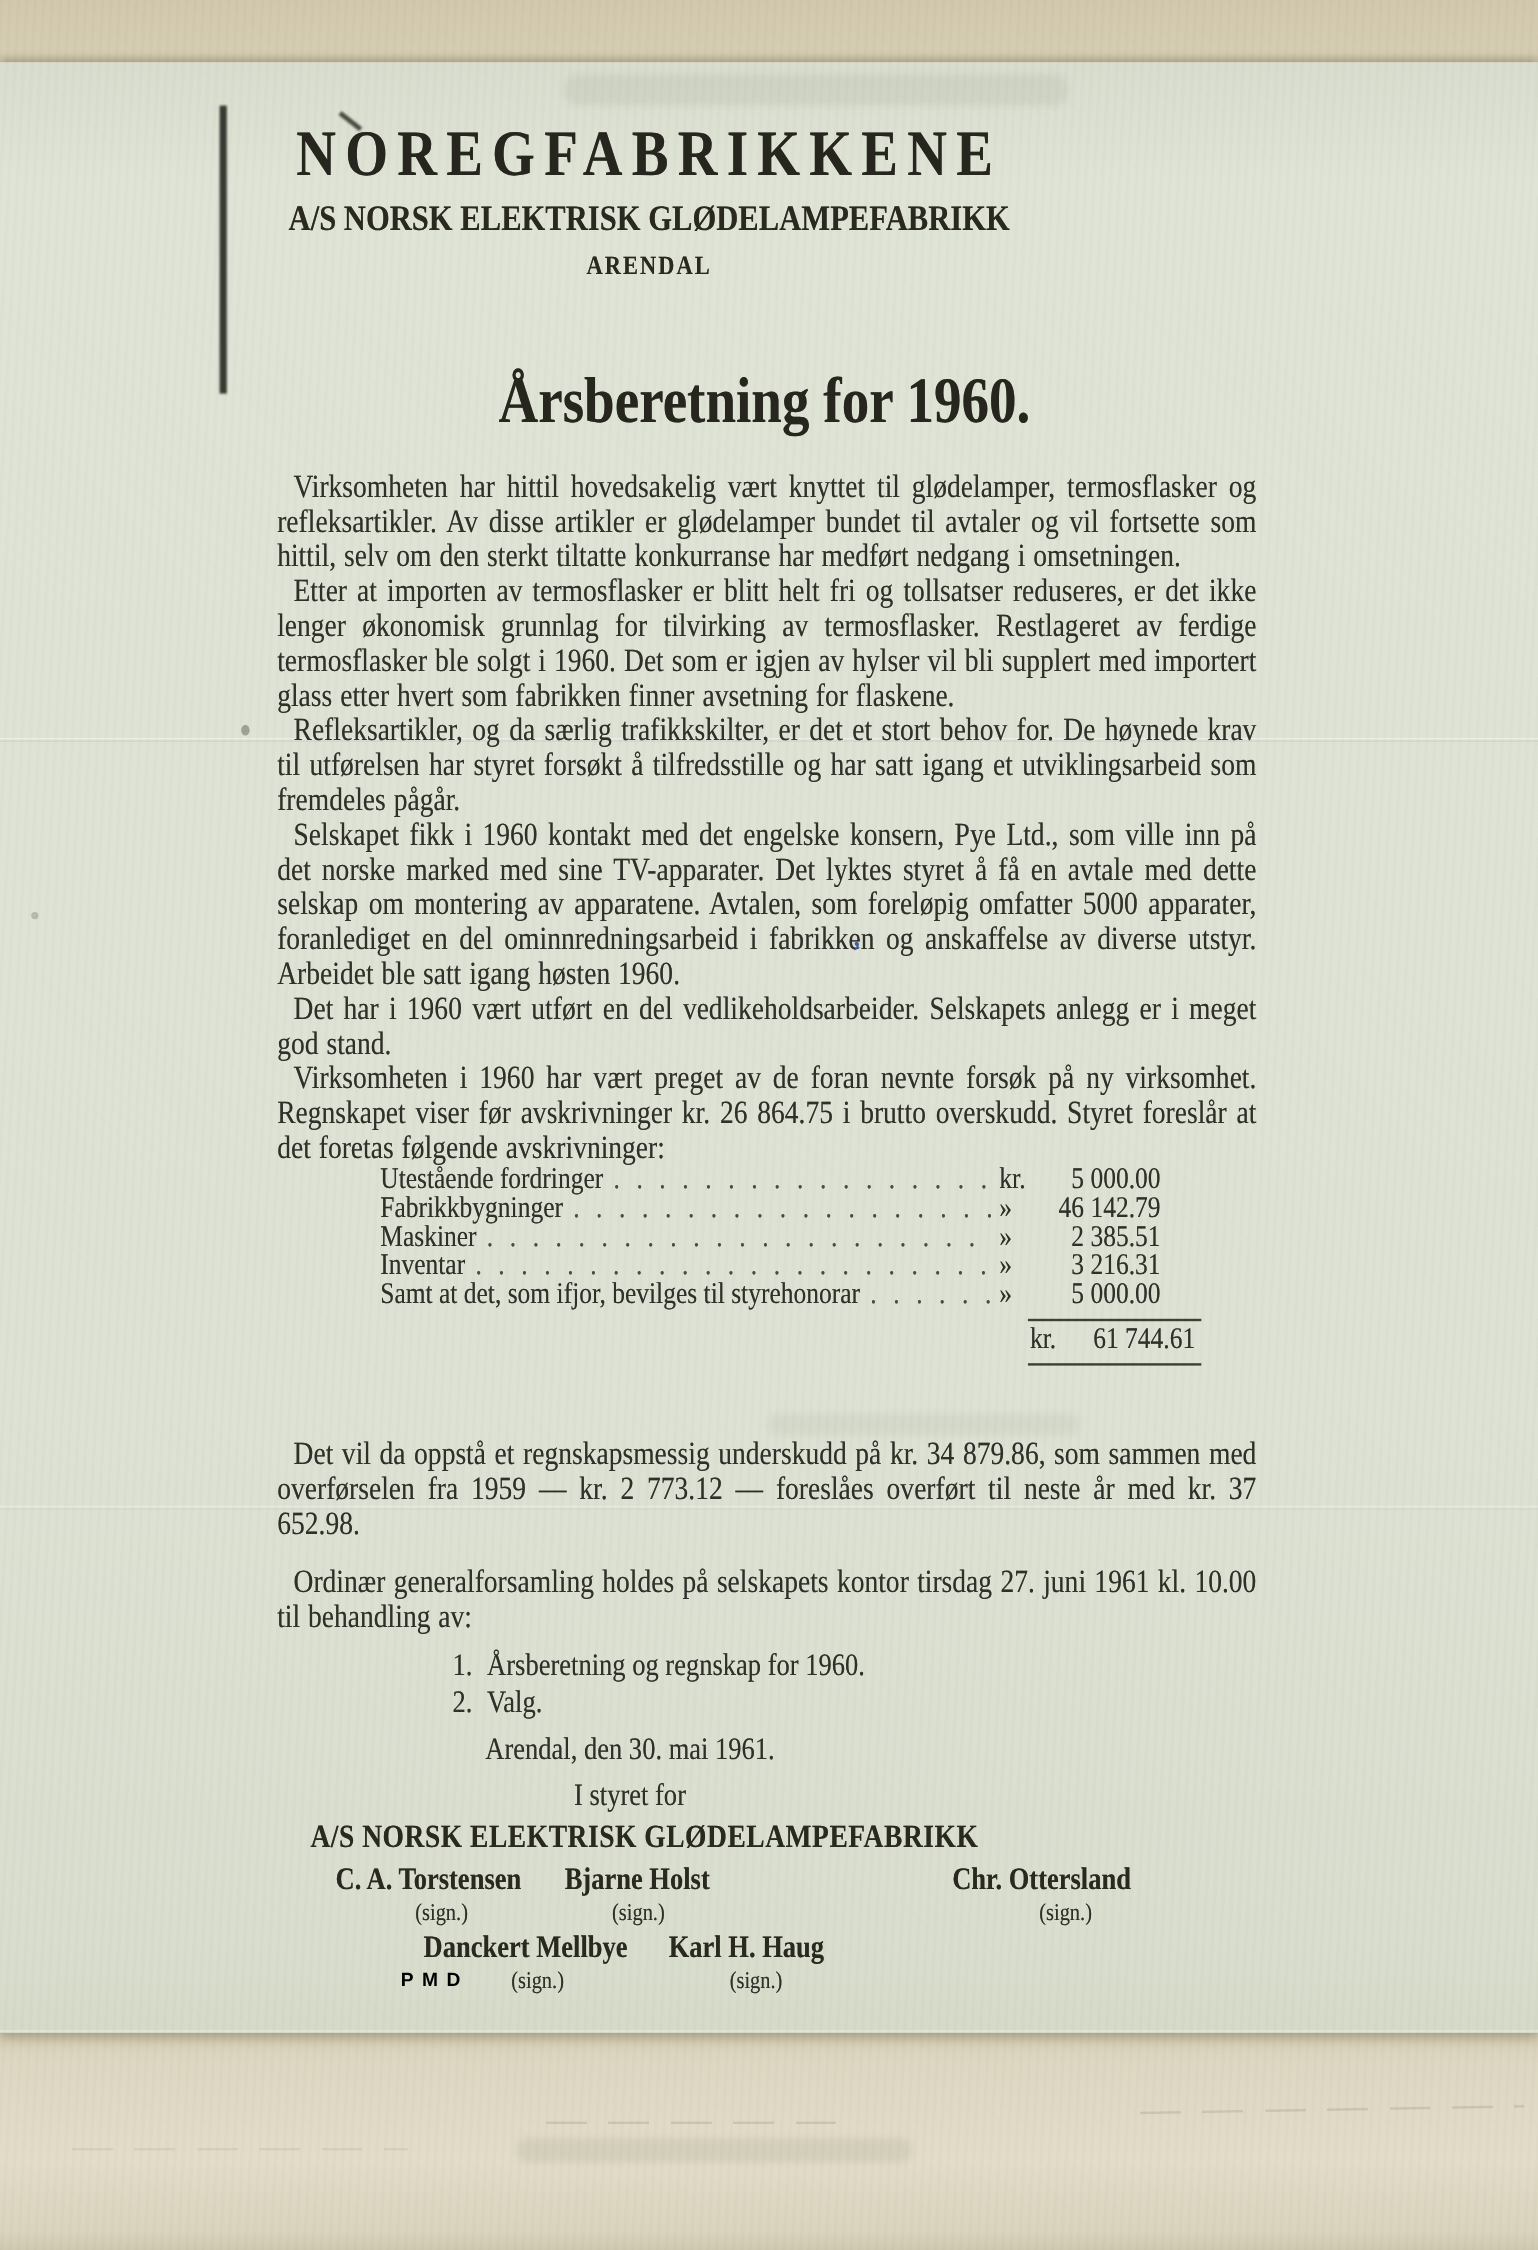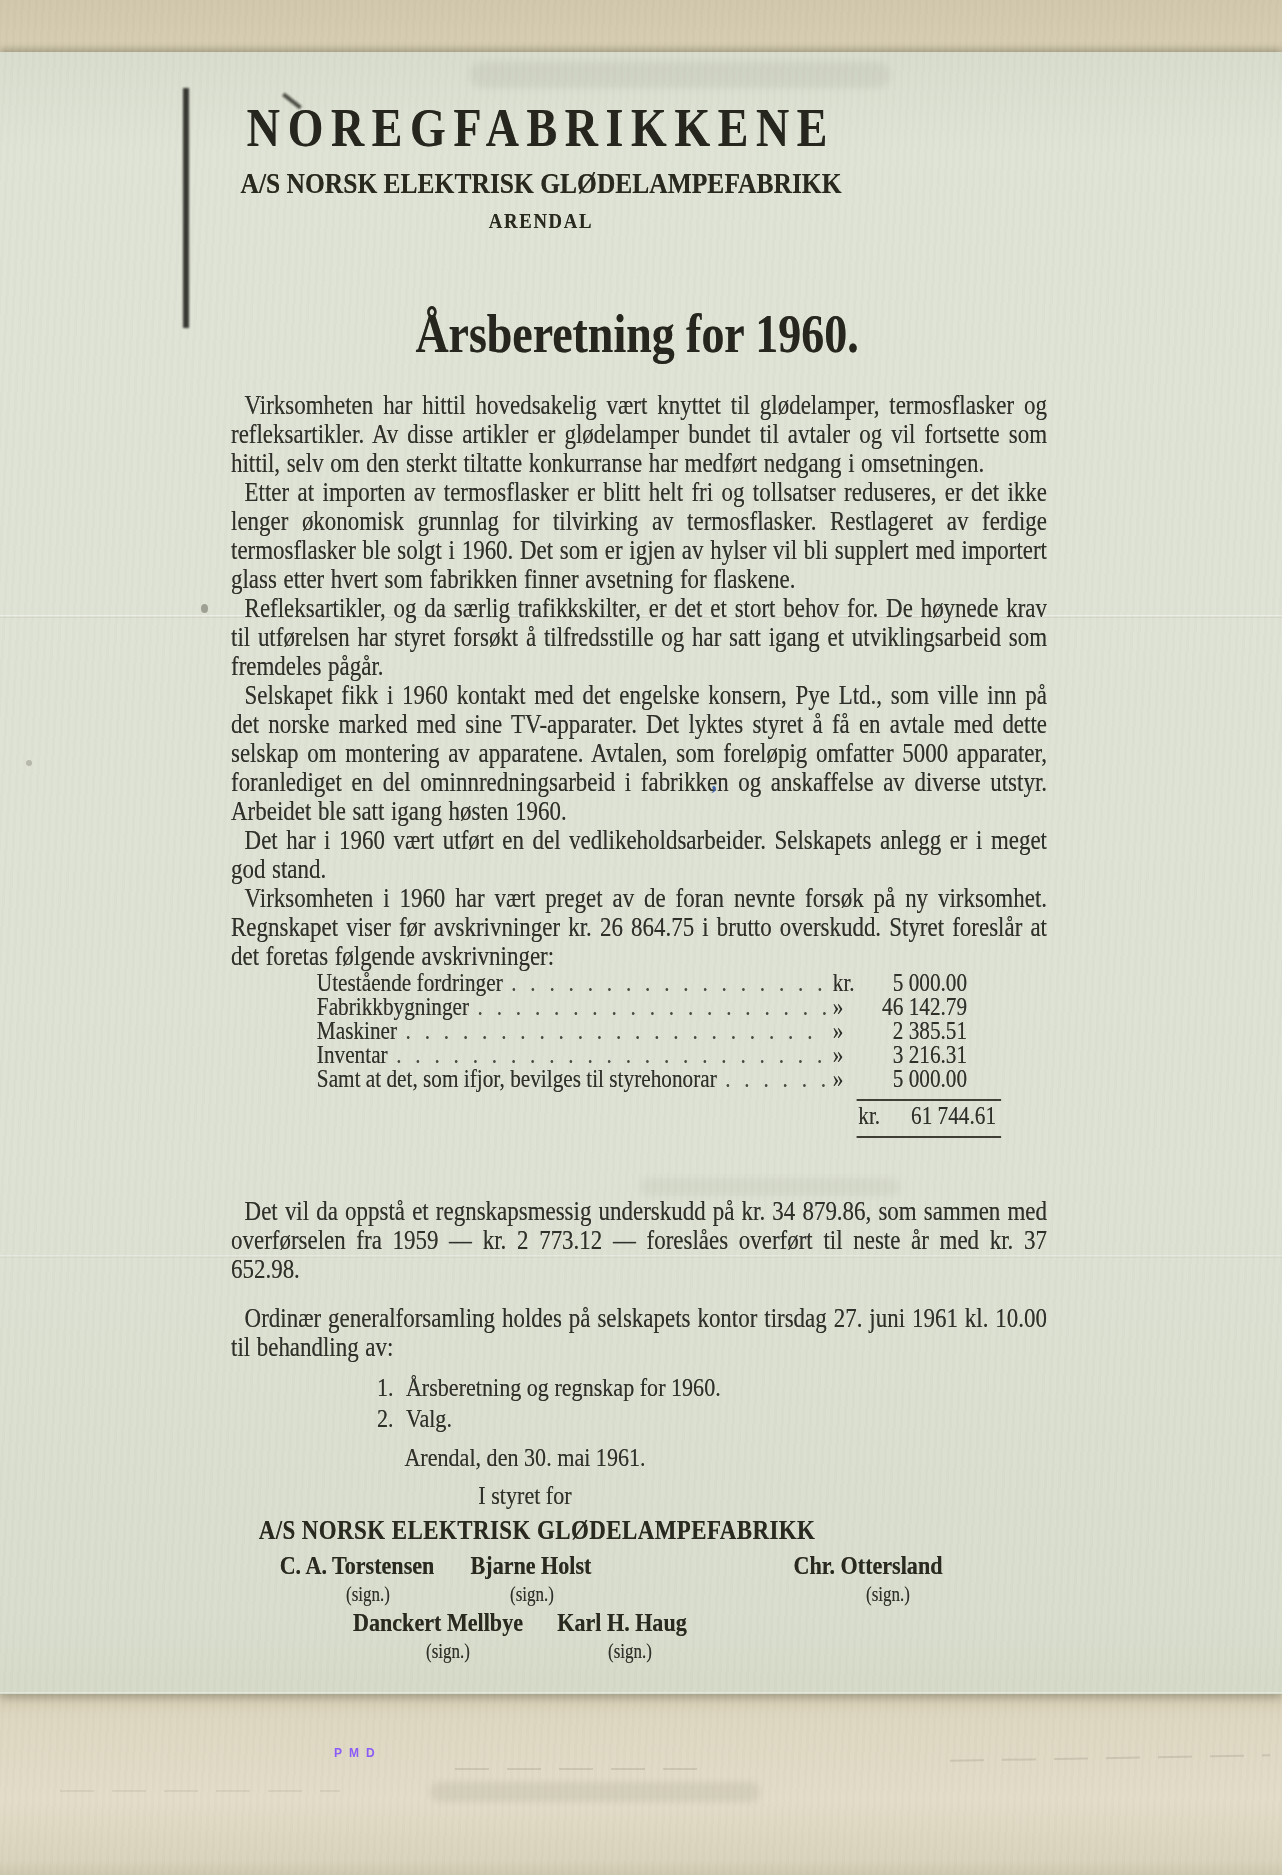--- a/index.html
+++ b/index.html
@@ -51,21 +51,21 @@
   .agenda-item{display:flex;}
   .agenda-num{width:34px;flex:0 0 auto;}
   .cline{left:0;}
   .dateline{top:1443px;width:1050px;font-size:26px;}
   .styret{top:1481px;width:1050px;font-size:26px;}
   .signing-co{top:1515px;width:1074px;font-size:27px;font-weight:700;letter-spacing:.5px;color:#29291f;}
   .sig{position:absolute;transform:translateX(-50%) scaleX(.85);white-space:nowrap;text-shadow:0 0 .5px rgba(48,48,42,.55);}
   .sig-name{font-size:26px;font-weight:700;color:#29291f;}
   .sig-mark{font-size:20px;}
   .blue-mark{position:absolute;left:711px;top:768px;color:#3c5fa8;font-size:24px;font-weight:700;transform:scaleX(.85);}
-  .printer{position:absolute;left:334px;top:1746px;font-family:"Liberation Sans",sans-serif;font-size:12px;font-weight:700;letter-spacing:7px;color:#8b5cf6;}
+  .printer{position:absolute;left:334px;top:1642px;font-family:"Liberation Sans",sans-serif;font-size:16px;font-weight:700;letter-spacing:7px;color:#000000;}
 </style>
 </head>
 <body>
 
 <div class="sheet"></div>
 <div class="grain"></div>
 
 <div class="crease" style="top:615px;"></div>
 <div class="crease faint" style="top:1255px;"></div>
 <div class="crease" style="top:1692px;opacity:.8;"></div>

